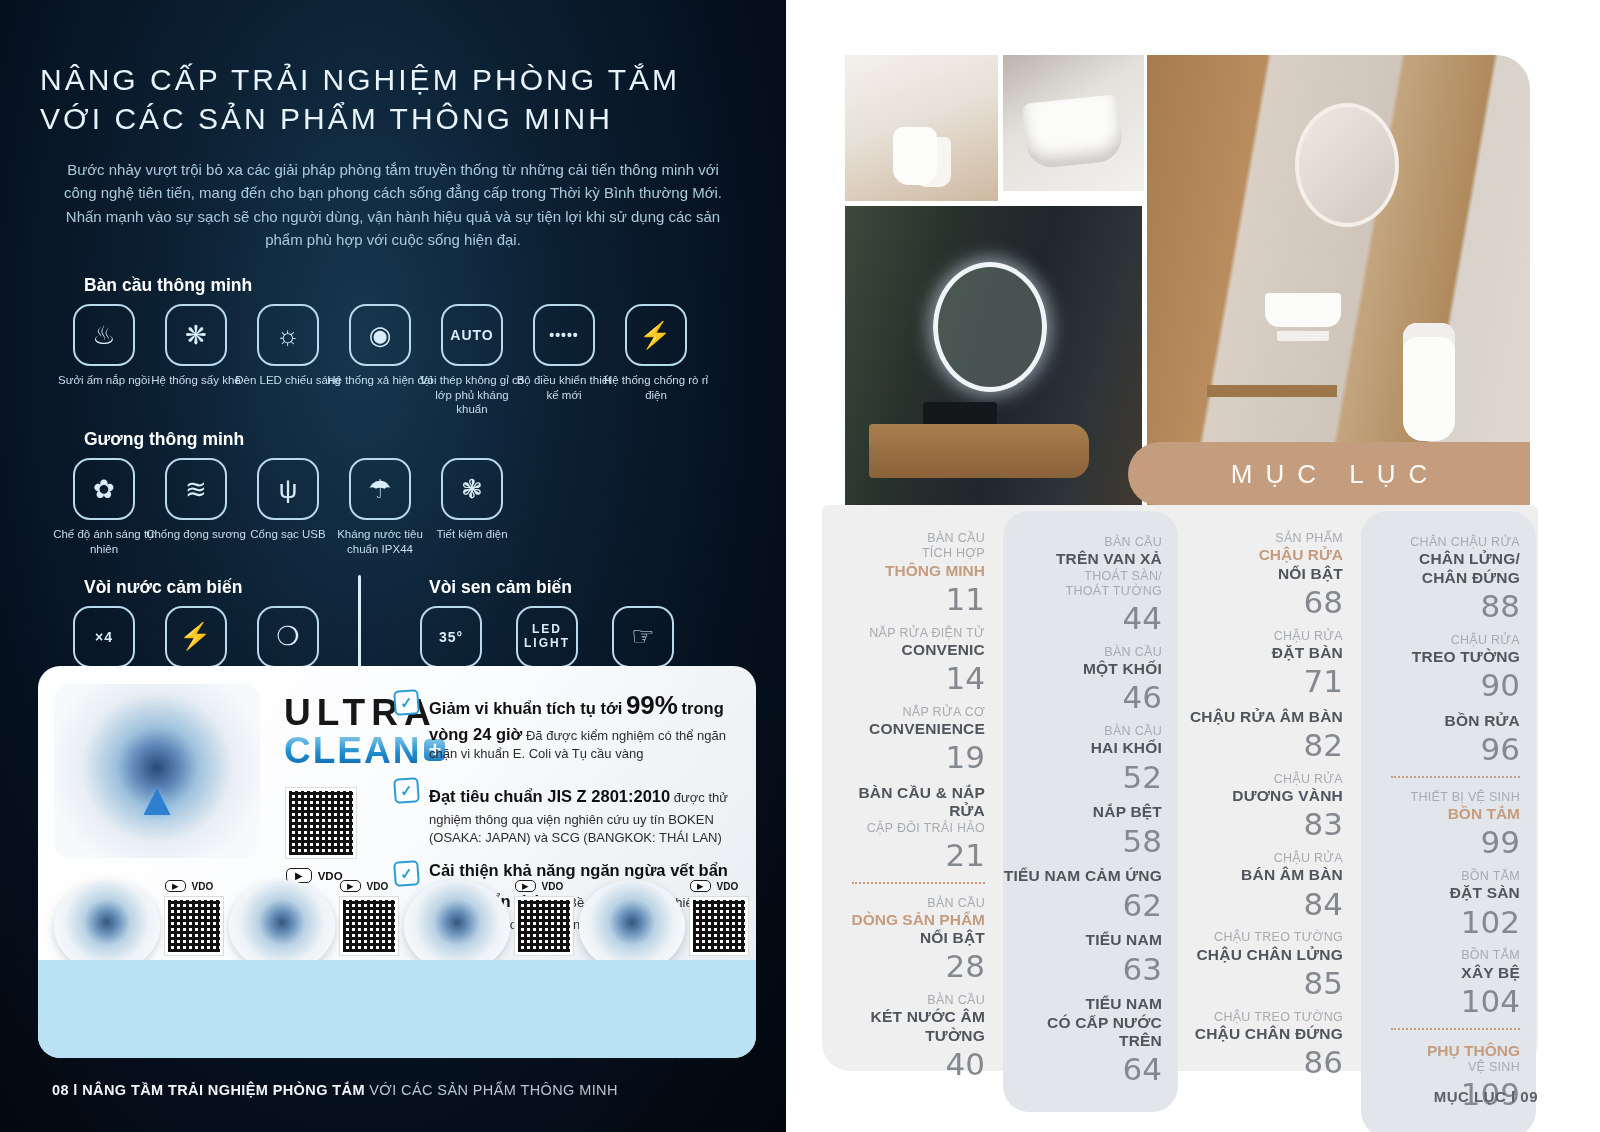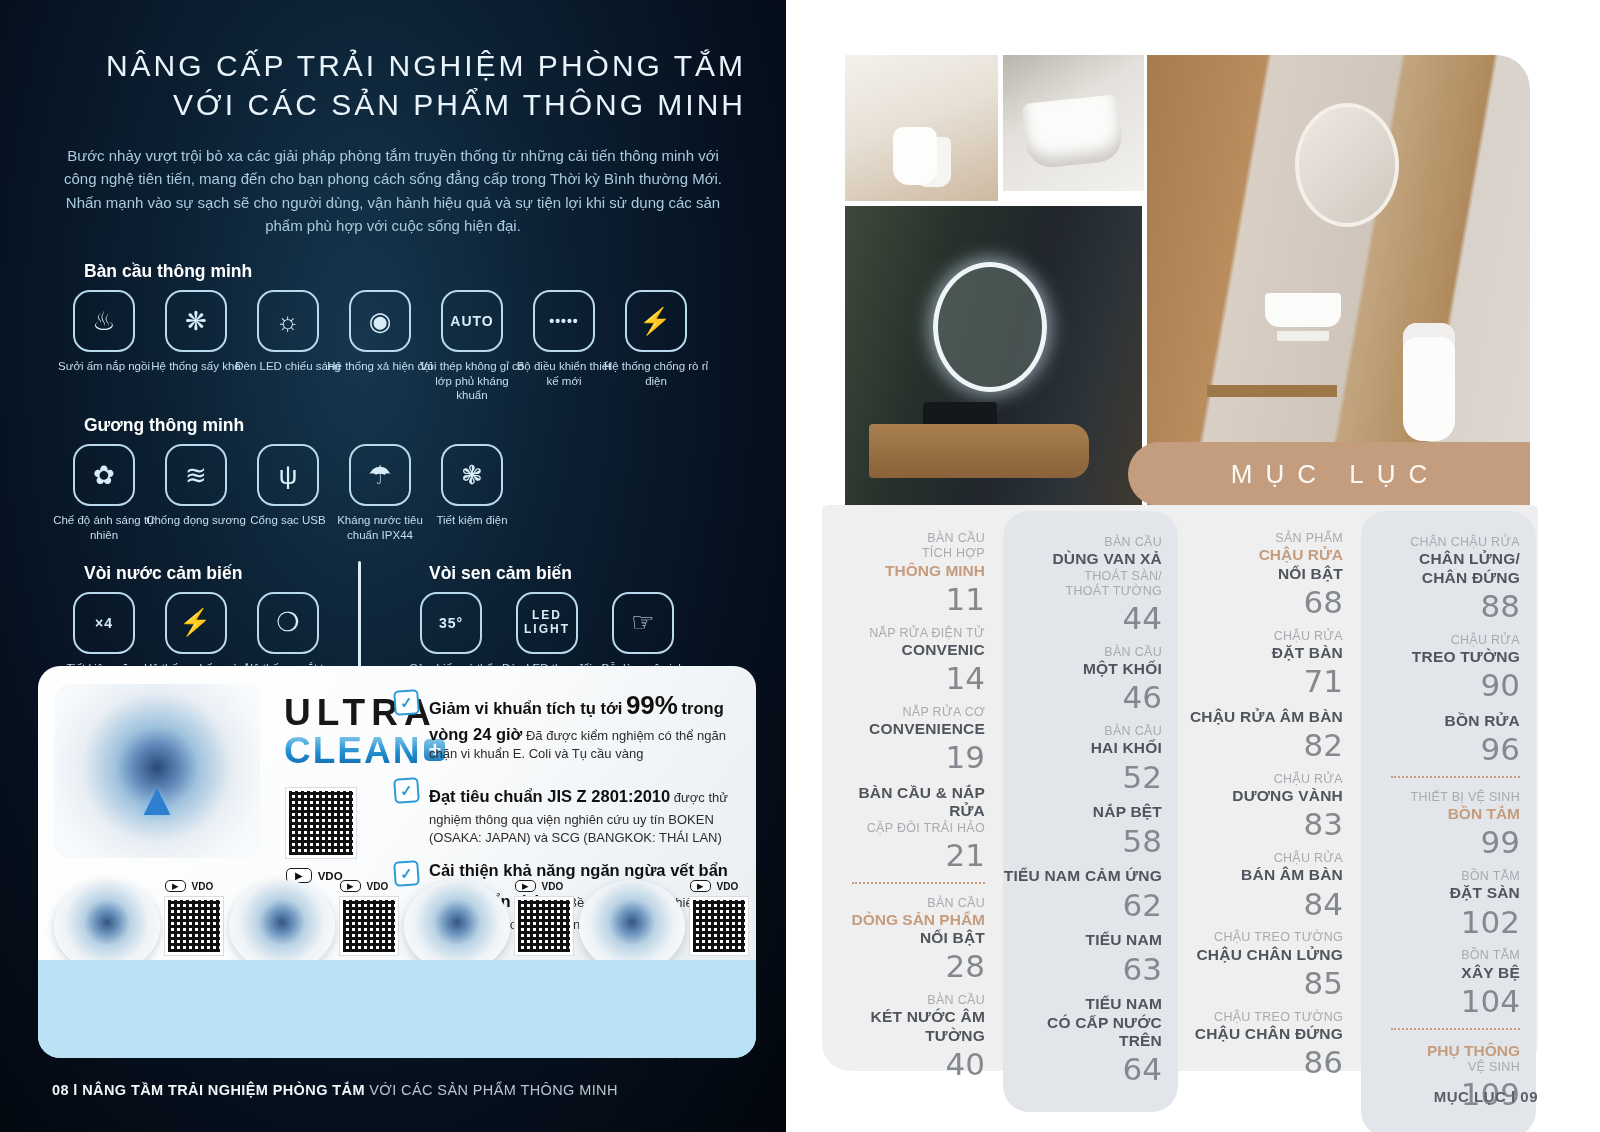--- a/index.html
+++ b/index.html
@@ -3,21 +3,21 @@
 <meta charset="utf-8">
 <style>
   html,body{margin:0;padding:0;}
   body{width:1600px;height:1132px;position:relative;overflow:hidden;background:#fff;
        font-family:"Liberation Sans",sans-serif;}
   .page-left{position:absolute;left:0;top:0;width:786px;height:1132px;
       background:radial-gradient(ellipse at 46% 30%, #16374f 0%, #0c2134 32%, #061221 62%, #02060c 100%);}
   .page-right{position:absolute;left:786px;top:0;width:814px;height:1132px;background:#ffffff;}
 
   
-  .l-title{margin:46px 40px 0;text-align:right;color:#e9f3fa;font-size:30px;line-height:1.3;
+  .l-title{margin:60px 40px 0;text-align:left;color:#e9f3fa;font-size:30px;line-height:1.3;
       letter-spacing:3px;font-weight:400;}
   .l-intro{margin:20px 62px 0;text-align:center;color:#a9cadd;font-size:15px;line-height:1.55;}
   .sections{margin-top:24px;padding-left:58px;}
   .sec-h{font-size:17.5px;font-weight:bold;color:#ffffff;margin:4px 0 8px 26px;}
   .features{display:flex;align-items:flex-start;}
   .feature{width:92px;flex:0 0 auto;display:flex;flex-direction:column;align-items:center;}
   .icon-box{width:58px;height:58px;border:2.5px solid #b9d9ec;border-radius:17px;
       display:flex;align-items:center;justify-content:center;color:#d9edf8;font-size:26px;}
   .g-sm{font-size:14px;font-weight:bold;letter-spacing:1px;}
   .g-xs{font-size:12px;font-weight:bold;line-height:1.15;text-align:center;letter-spacing:2px;}
@@ -467,21 +467,21 @@
           </div>
         </div>
         <div class="toc-col panel">
           <div class="entries">
 
           <div class="toc-entry">
 
                 <div class="toc-lines">
 
                 <div class="toc-line label">BÀN CẦU</div>
-                <div class="toc-line bold">DÙNG VAN XẢ</div>
+                <div class="toc-line bold">TRÊN VAN XẢ</div>
                 <div class="toc-line label">THOÁT SÀN/</div>
                 <div class="toc-line label">THOÁT TƯỜNG</div>
               </div>
                 <div class="toc-num">44</div>
               </div>
             <div class="toc-entry">
 
                 <div class="toc-lines">
 
                 <div class="toc-line label">BÀN CẦU</div>

